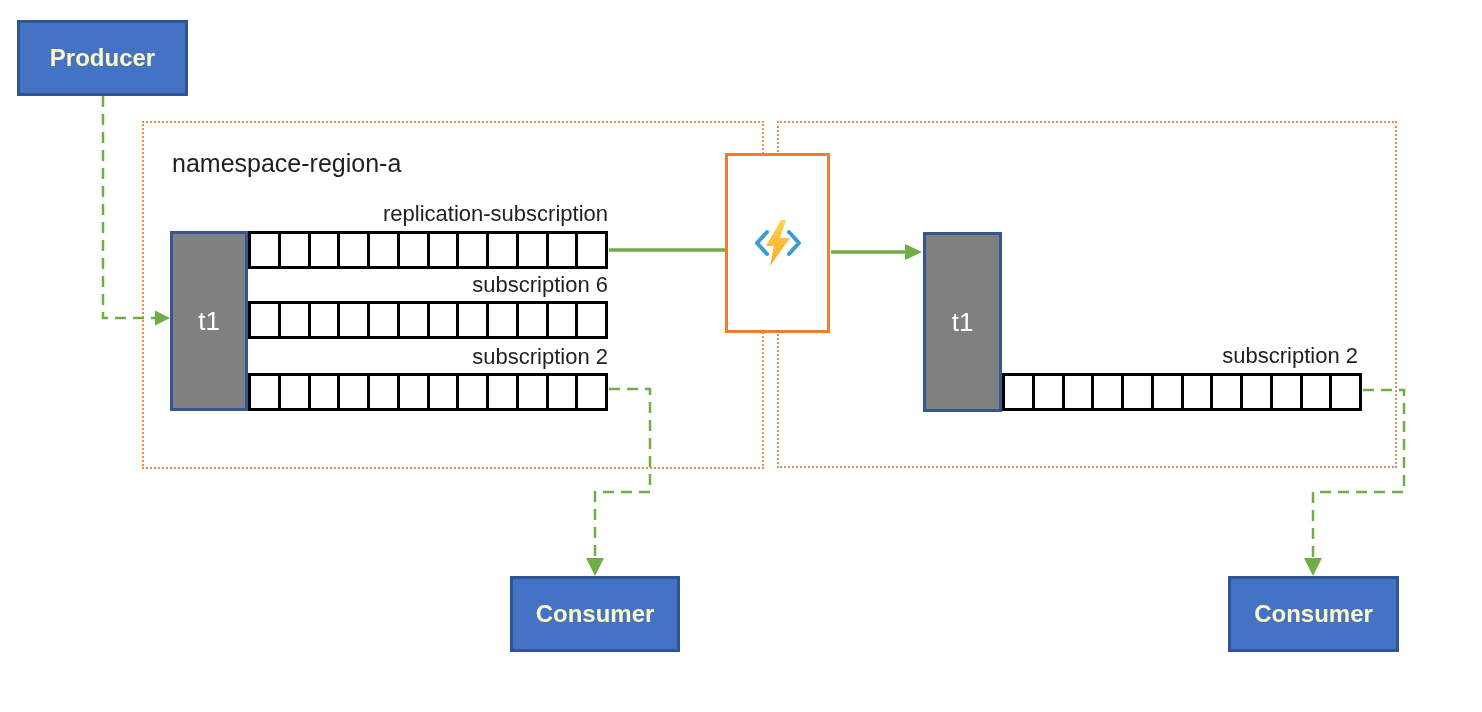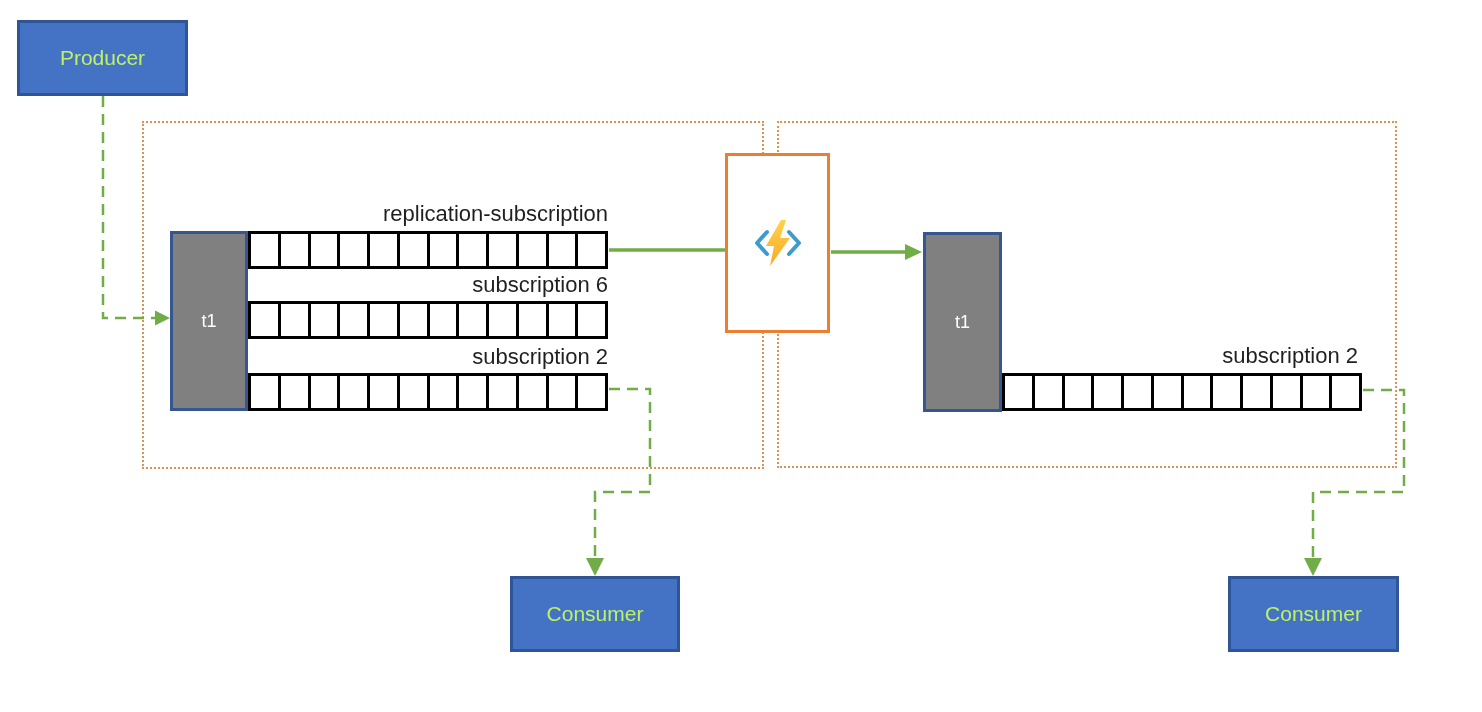--- a/index.html
+++ b/index.html
@@ -4,34 +4,34 @@
 <style>
   html,body{margin:0;padding:0;background:#fff;}
   #canvas{
     position:relative;width:1482px;height:712px;background:#ffffff;
     font-family:"Liberation Sans", sans-serif;overflow:hidden;
   }
   .abs{position:absolute;}
   
   .endpoint{
     background:var(--box_blue);border:3px solid var(--box_blue_border);
-    color:#bef264;display:flex;align-items:center;justify-content:center;
-    font-size:21px;box-sizing:border-box;
+    color:#fef9c3;display:flex;align-items:center;justify-content:center;
+    font-size:24px;box-sizing:border-box;font-weight:bold;
   }
   
   .region{
     border:2px dotted var(--orange_dotted);box-sizing:border-box;background:transparent;
   }
   .region-title{
     font-size:25px;color:#1f1f1f;white-space:nowrap;
   }
   
   .topic{
     background:var(--gray);border:3px solid var(--gray_border);box-sizing:border-box;
-    color:#ffffff;display:flex;align-items:center;justify-content:center;font-size:18px;
+    color:#ffffff;display:flex;align-items:center;justify-content:center;font-size:26px;
     z-index:3;
   }
   
   .subrow{
     display:grid;grid-auto-flow:column;grid-auto-columns:1fr;
     background:#000;gap:3px;border:3px solid #000;box-sizing:border-box;z-index:3;
   }
   .subrow .cell{background:#ffffff;}
   .sublabel{
     font-size:22px;color:#1f1f1f;white-space:nowrap;
@@ -47,20 +47,21 @@
   .ln-dash{stroke:var(--green);stroke-width:2.5;fill:none;stroke-dasharray:11 7;}
   .head{fill:var(--green);stroke:none;}
   .chev{stroke:var(--icon_blue);stroke-width:4;fill:none;stroke-linecap:round;stroke-linejoin:round;}
 </style>
 </head>
 <body>
 
 <div id="canvas">
 
   <div class="abs region" style="left:142px;top:121px;width:622px;height:348px;"></div>
+  <div class="abs region-title" style="left:172px;top:149px;">namespace-region-a</div>
 
   <div class="abs region" style="left:777px;top:121px;width:620px;height:347px;"></div>
 
   <div class="abs endpoint" style="left:17px;top:20px;width:171px;height:76px;">
     <span>Producer</span>
   </div>
 
   <div class="abs topic" style="left:170px;top:231px;width:78px;height:180px;">
     <span>t1</span>
   </div>

